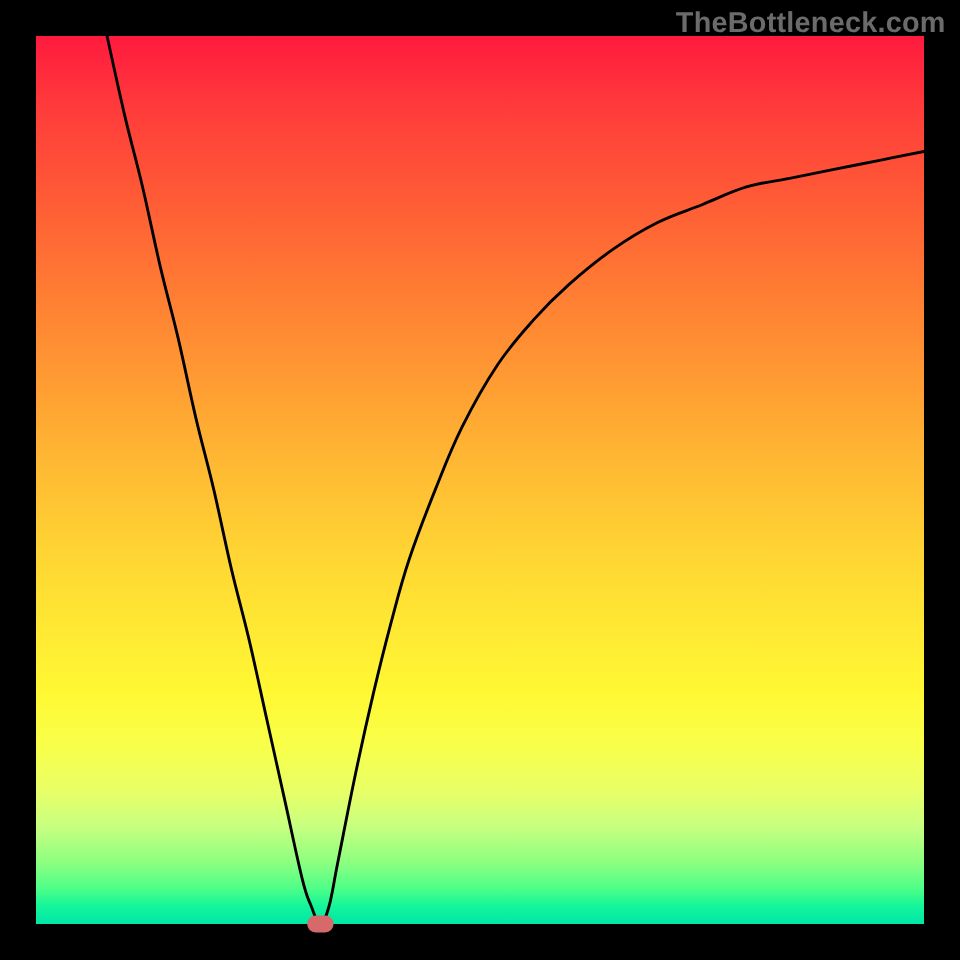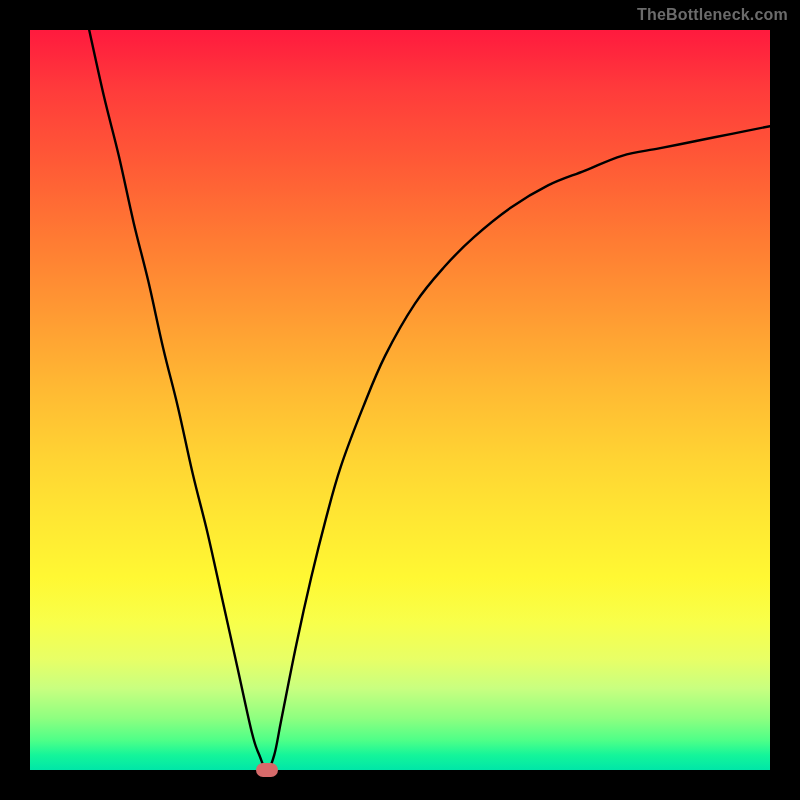--- a/index.html
+++ b/index.html
@@ -33,21 +33,21 @@
       #4eff88 96%,
       #14f59a 98%,
       #00e6a8 100%
     );
   }
   .watermark {
     position: absolute;
     top: 6px;
     right: 12px;
     font-family: Arial, Helvetica, sans-serif;
-    font-size: 16px;
+    font-size: 24px;
     font-weight: 600;
     color: #6b6b6b;
     letter-spacing: 0.2px;
     user-select: none;
   }
   svg.curve {
     position: absolute;
     left: 0; top: 0;
     width: 100%;
     height: 100%;

